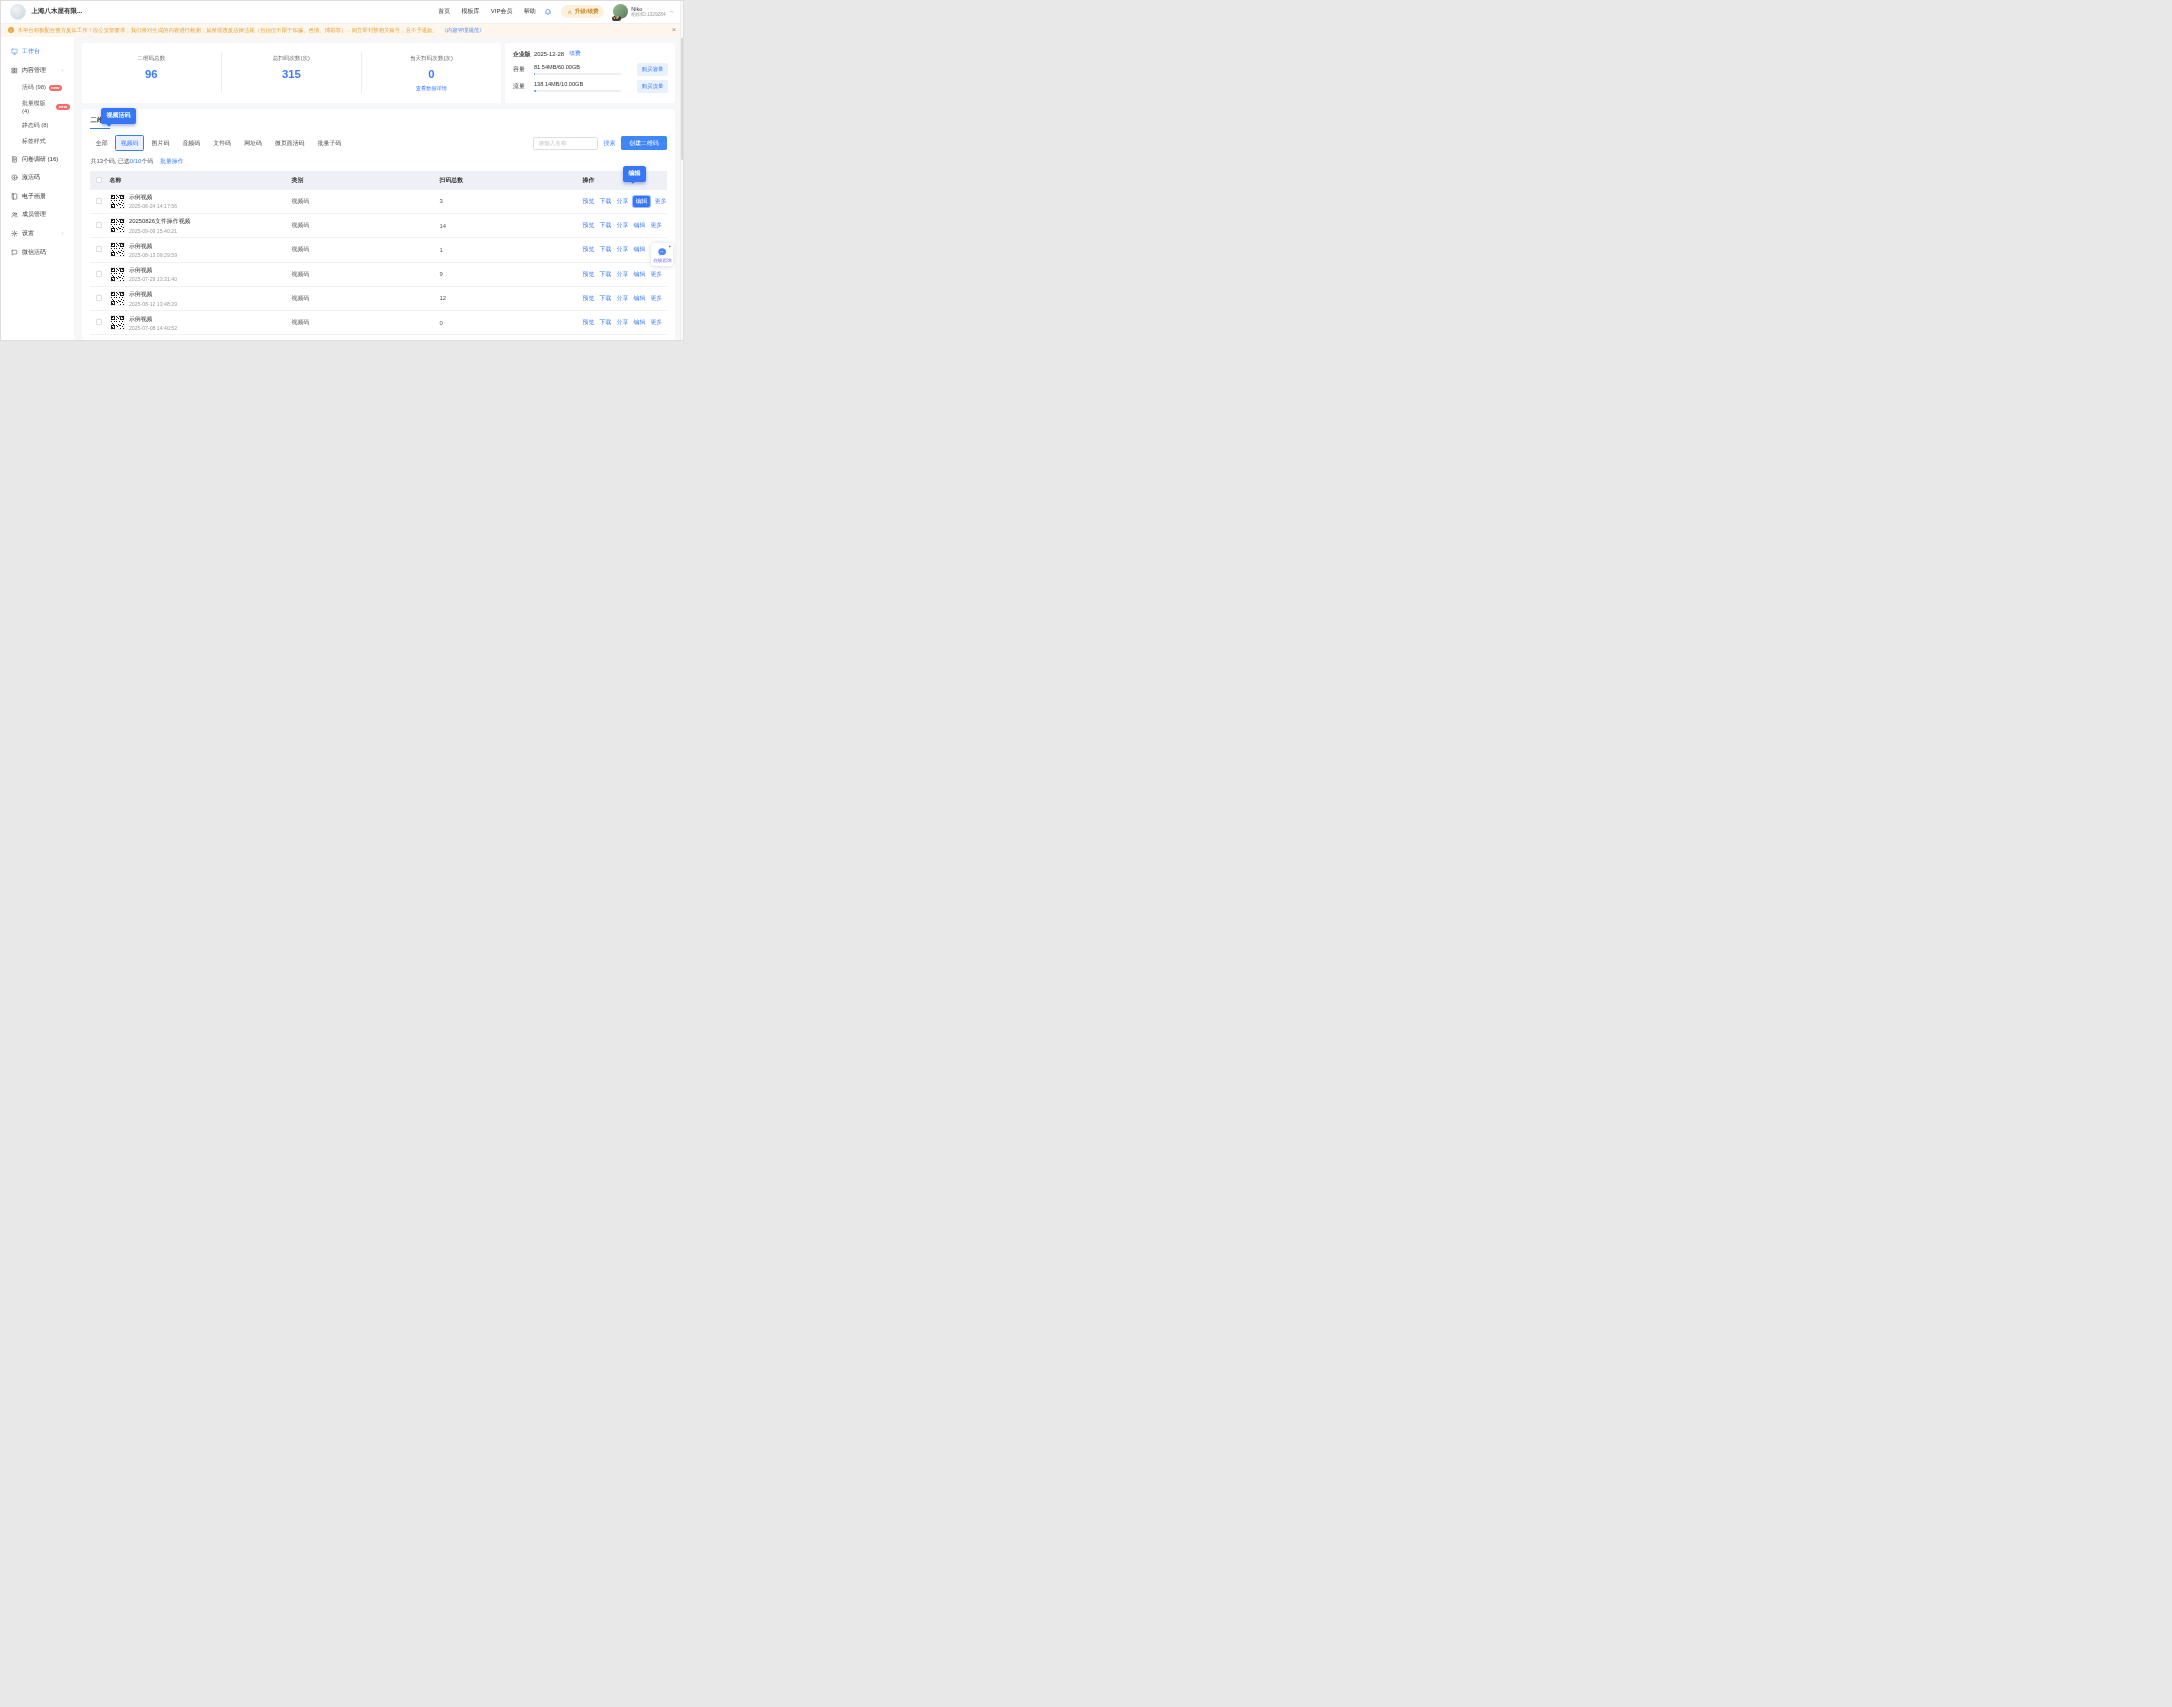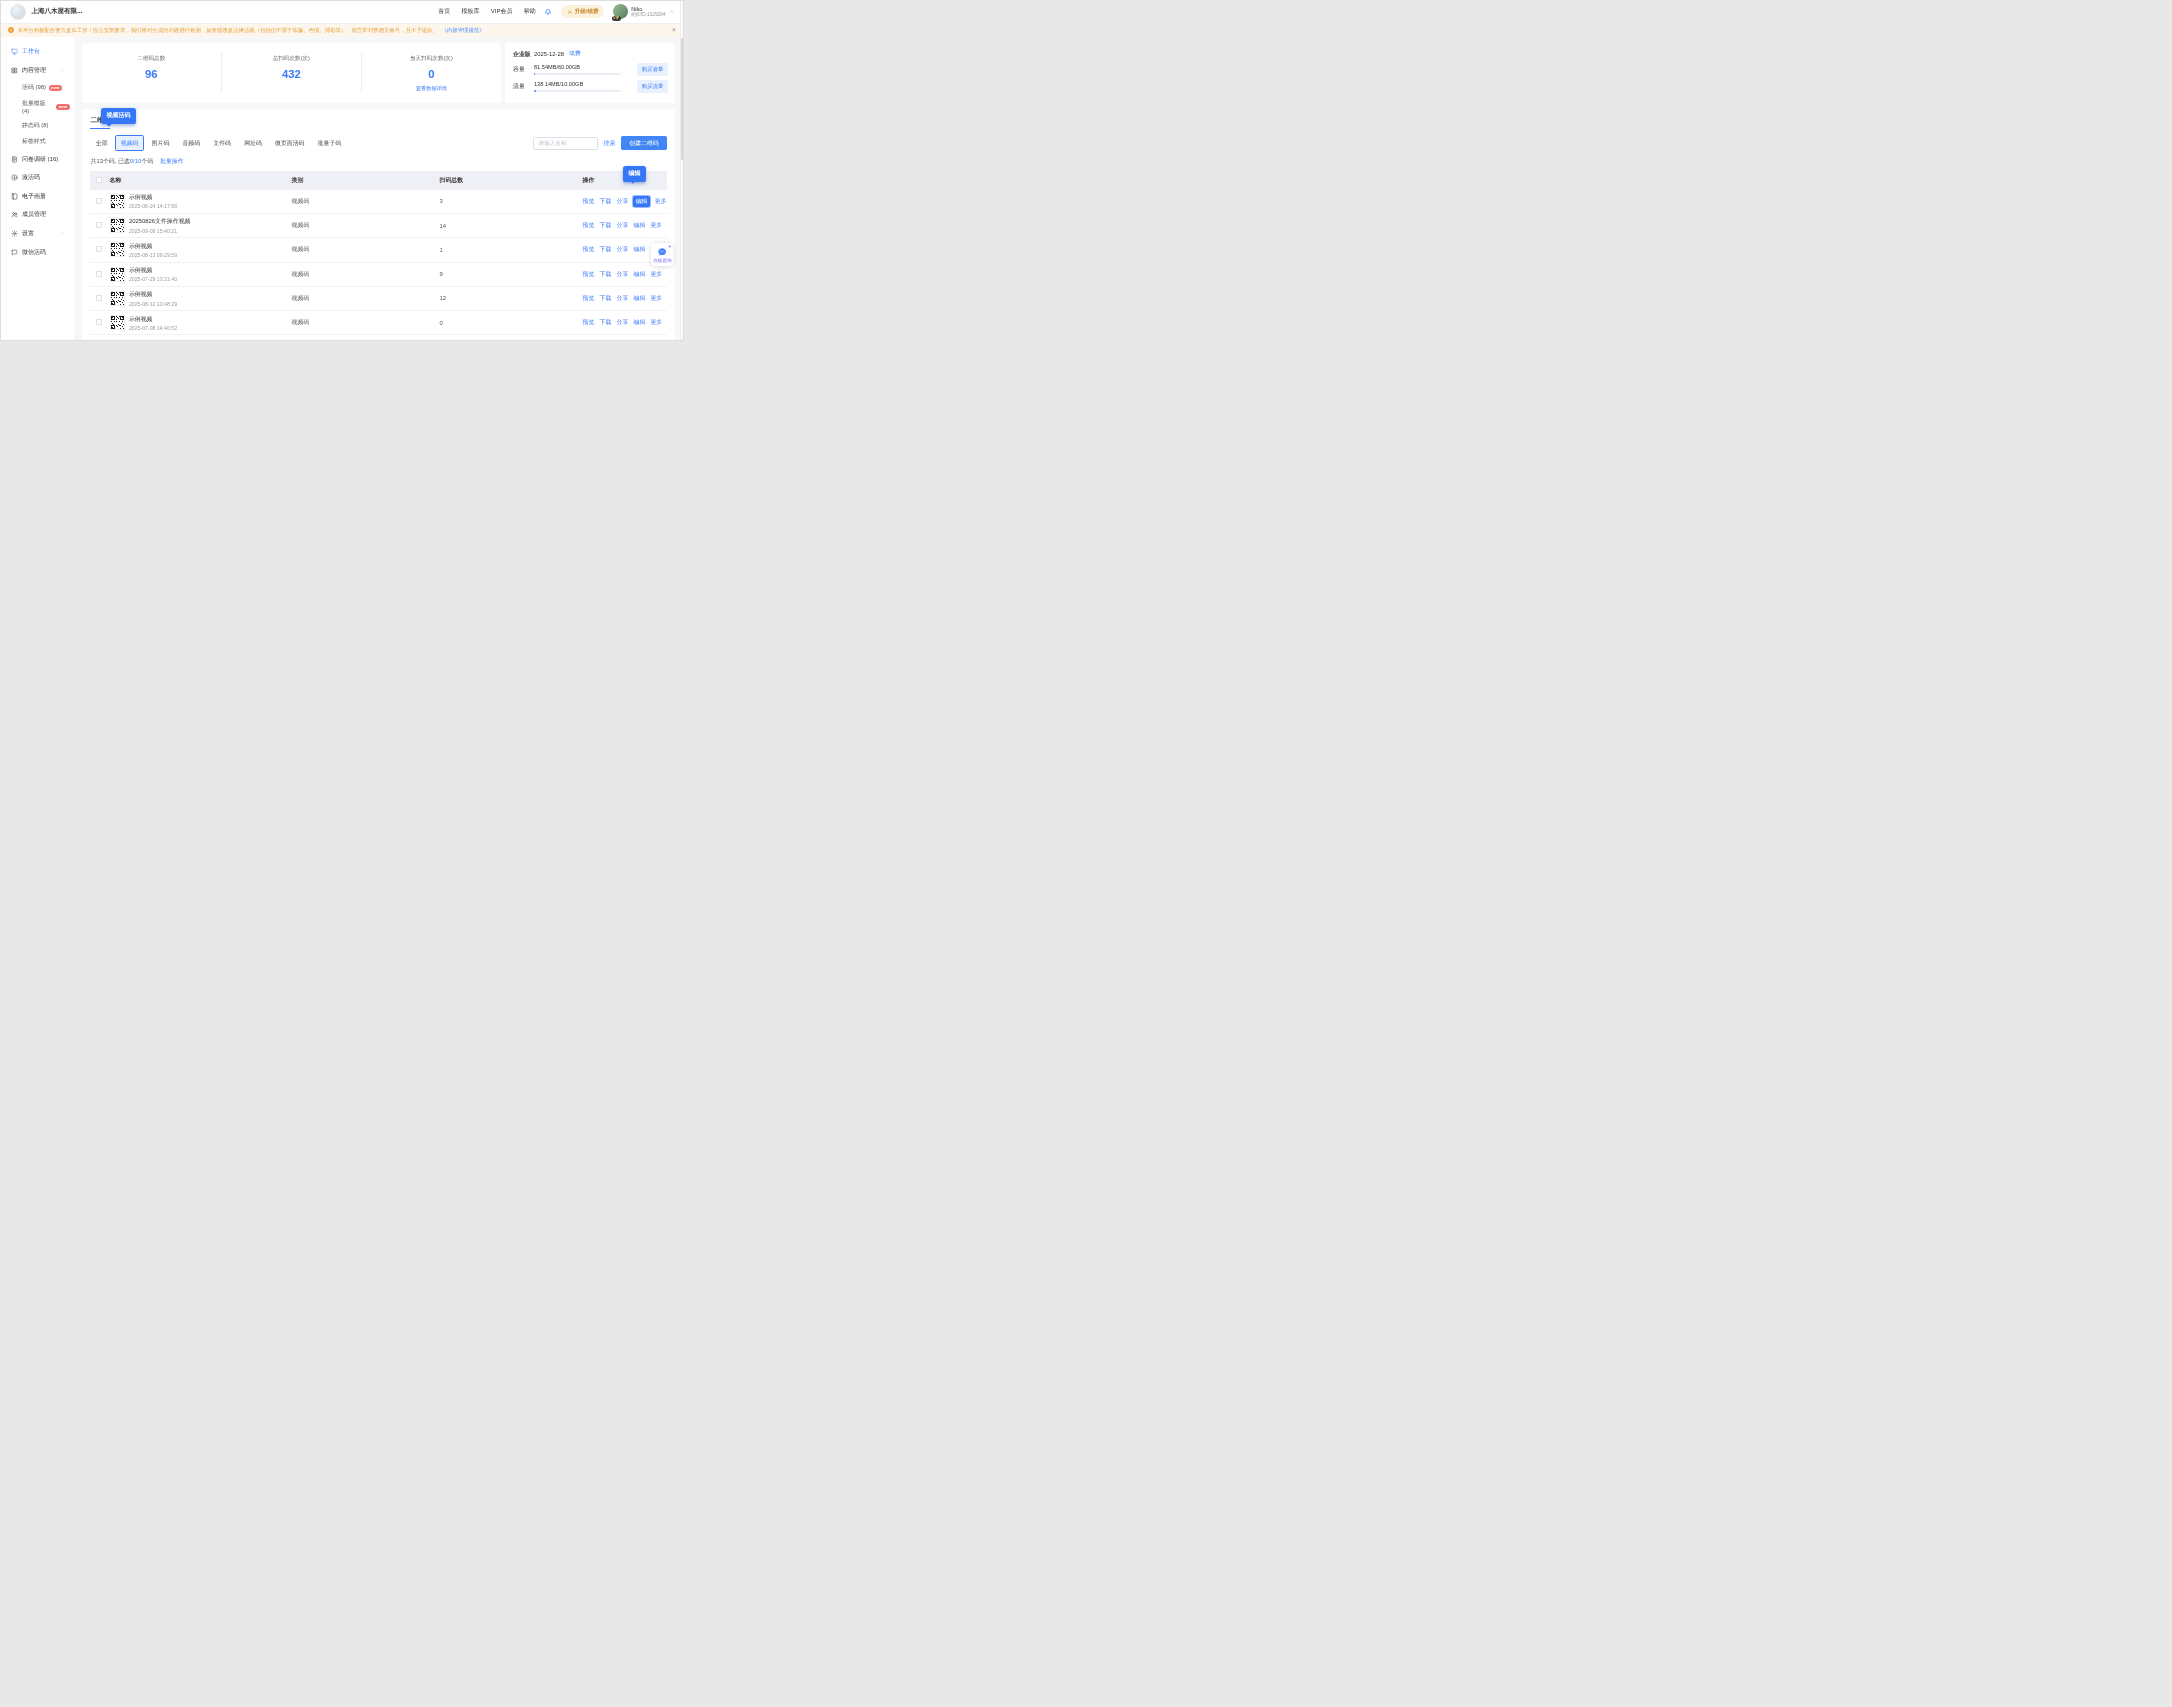--- a/index.html
+++ b/index.html
@@ -271,21 +271,21 @@
     <main class="content">
 
       <div class="top-row">
         <section class="stats-card">
           <div class="stat">
             <div class="stat-label">二维码总数</div>
             <div class="stat-value">96</div>
           </div>
           <div class="stat">
             <div class="stat-label">总扫码次数(次)</div>
-            <div class="stat-value">432</div>
+            <div class="stat-value">315</div>
           </div>
           <div class="stat">
             <div class="stat-label">当天扫码次数(次)</div>
             <div class="stat-value">0</div>
             <div><a class="stat-link">查看数据详情</a></div>
           </div>
         </section>
 
         <section class="plan-card">
           <div class="plan-row first">

